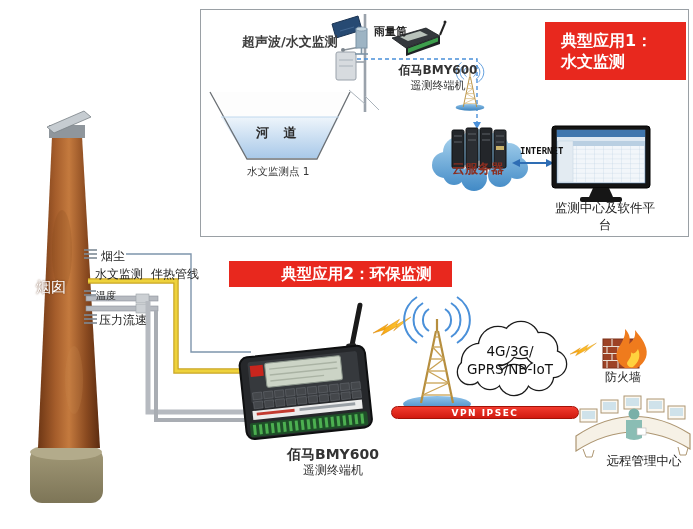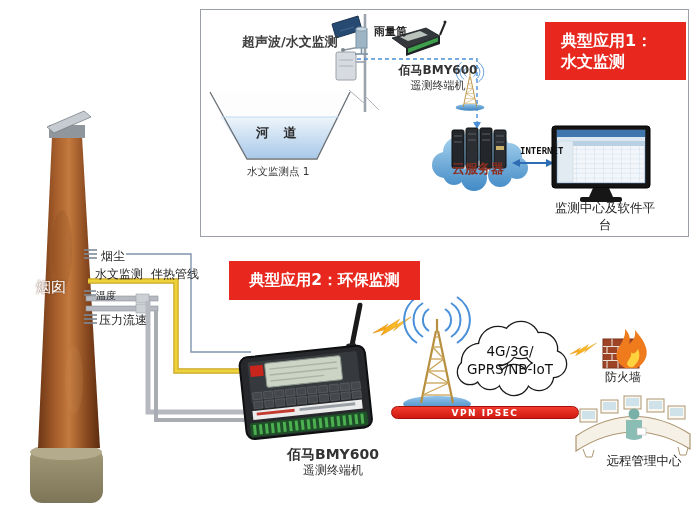--- a/index.html
+++ b/index.html
@@ -4,22 +4,22 @@
 <style>
   html,body{margin:0;padding:0;background:#fff;}
   .stage{position:relative;width:693px;height:529px;background:#fff;overflow:hidden;
          font-family:"DejaVu Sans","Liberation Sans",sans-serif;}
   .art{position:absolute;left:0;top:0;z-index:1;}
   .lbl{position:absolute;z-index:3;color:#222;white-space:nowrap;}
   .ctr{text-align:center;white-space:normal;}
   .badge{position:absolute;z-index:3;background:#e8281e;color:#fff;font-weight:bold;}
   .badge1{left:545px;top:22px;width:141px;height:58px;font-size:16px;line-height:21px;
           padding:8px 0 0 16px;box-sizing:border-box;}
-  .badge2{left:229px;top:261px;width:191px;height:39px;font-size:15.5px;
-          display:flex;align-items:center;justify-content:center;}
+  .badge2{left:229px;top:261px;width:191px;height:26px;font-size:15.5px;
+          display:flex;align-items:center;justify-content:center;padding-left:32px;}
   .vpnbar{position:absolute;z-index:3;left:391px;top:406px;width:188px;height:13px;
           border-radius:7px;background:linear-gradient(#f23b2e,#d11a10);
           border:1px solid #a31208;box-sizing:border-box;color:#fff;font-size:9px;
           font-weight:bold;letter-spacing:1.5px;display:flex;align-items:center;justify-content:center;}
   .devlbl{line-height:16px;color:#333;padding-left:28px;}
   .small{font-size:11px;}
 </style>
 </head>
 <body>
 

